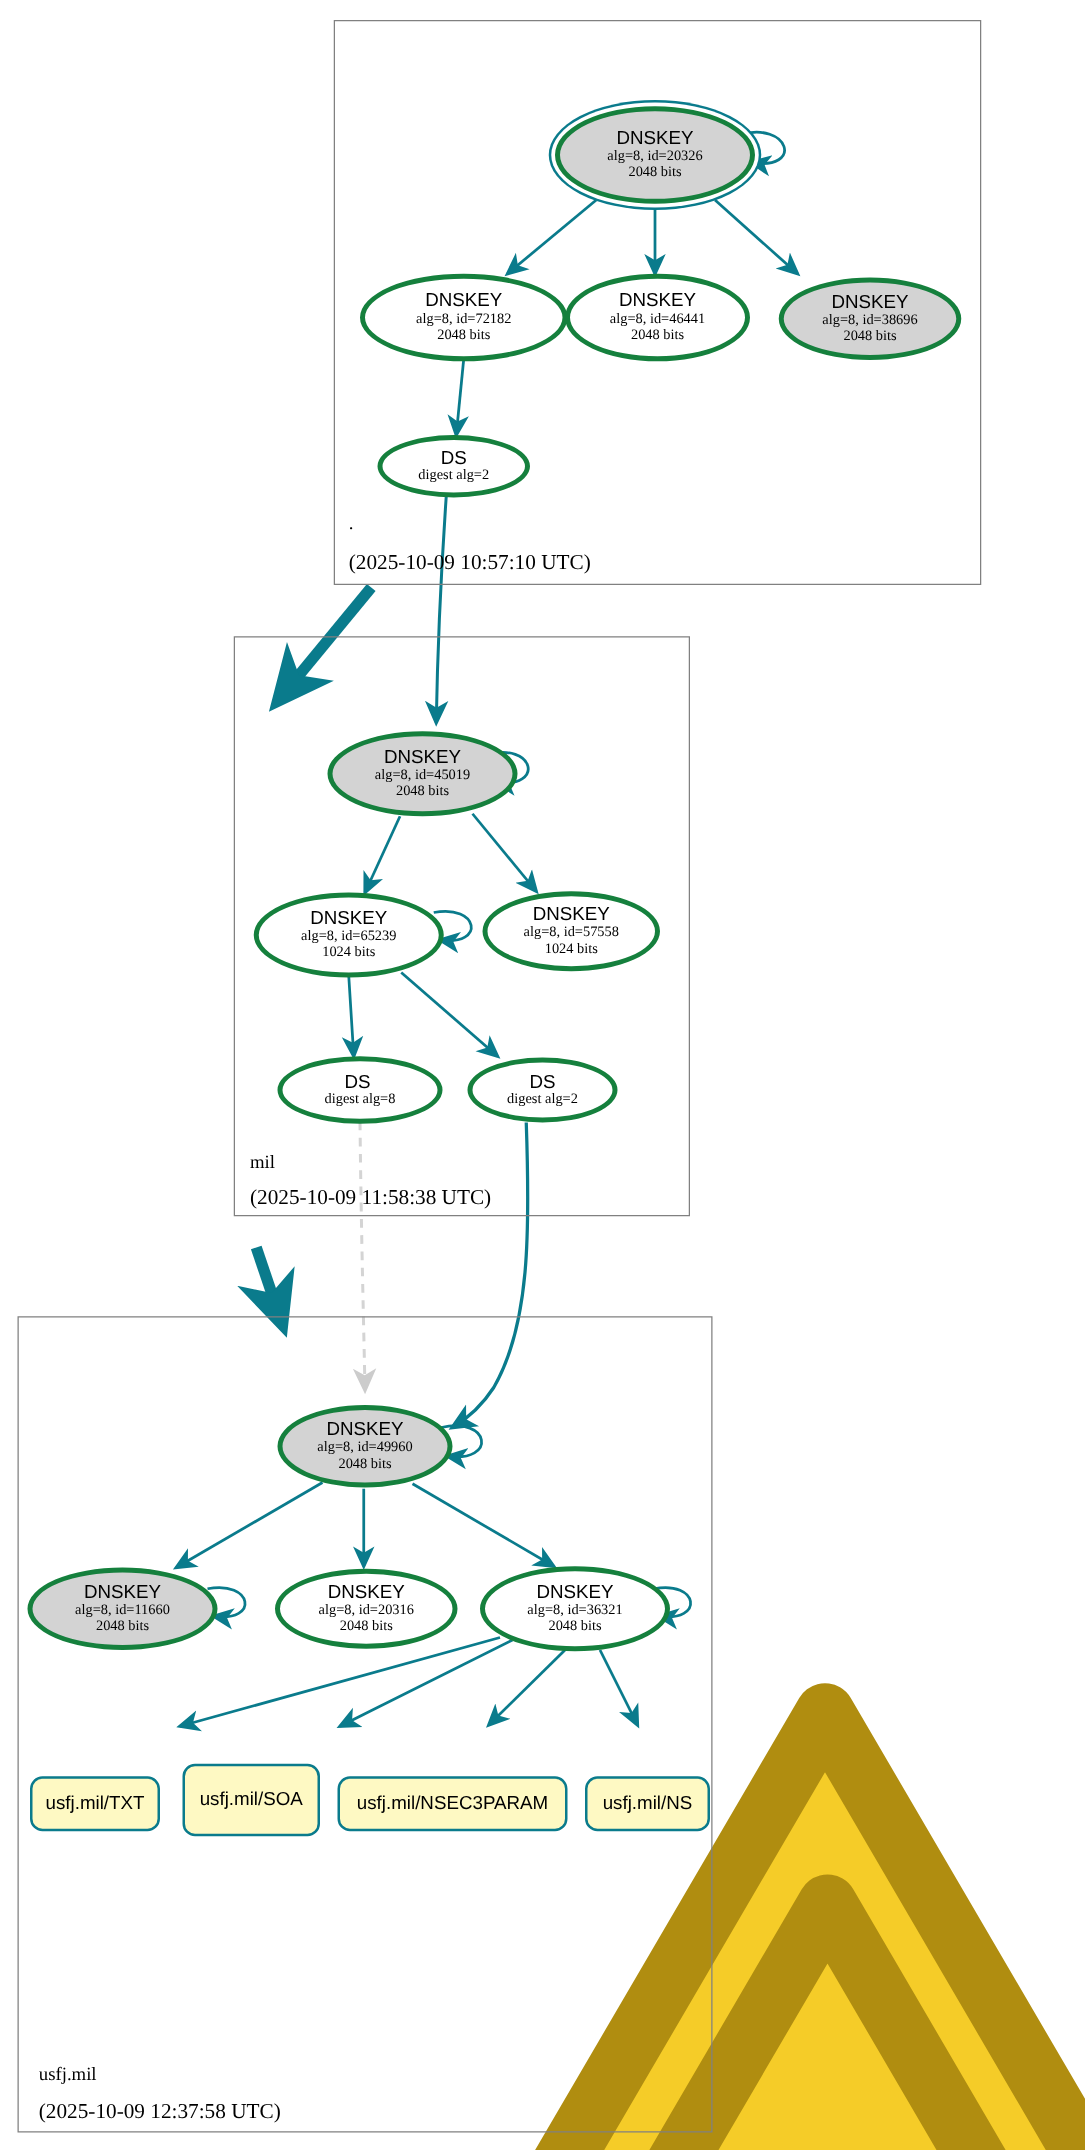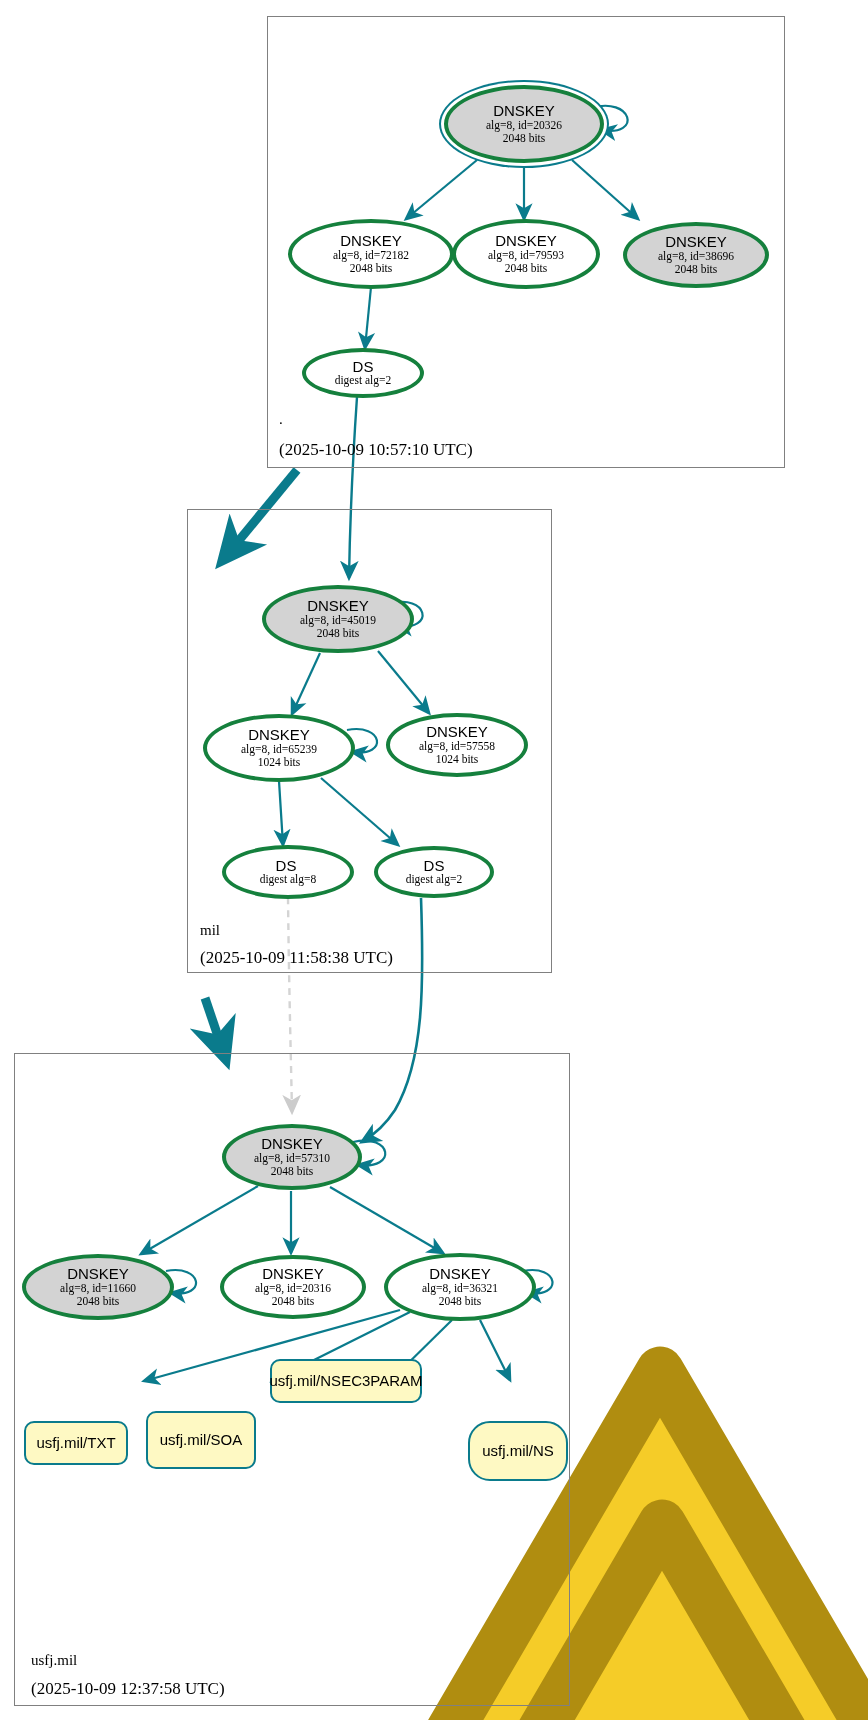--- a/index.html
+++ b/index.html
@@ -103,21 +103,21 @@
   </div>
 
   <div class="node ellipse" style="left:288px;top:219px;width:166px;height:70px;">
     <div class="t1">DNSKEY</div>
     <div class="t2">alg=8, id=72182</div>
     <div class="t2">2048 bits</div>
   </div>
 
   <div class="node ellipse" style="left:452px;top:219px;width:148px;height:70px;">
     <div class="t1">DNSKEY</div>
-    <div class="t2">alg=8, id=79593</div>
+    <div class="t2">alg=8, id=46441</div>
     <div class="t2">2048 bits</div>
   </div>
 
   <div class="node ellipse filled" style="left:623px;top:222px;width:146px;height:66px;">
     <div class="t1">DNSKEY</div>
     <div class="t2">alg=8, id=38696</div>
     <div class="t2">2048 bits</div>
   </div>
 
   <div class="node ellipse" style="left:302px;top:348px;width:122px;height:50px;">
@@ -173,21 +173,21 @@
         <rect x="9.05" y="12.6" width="1.9" height="2" rx="0.7" fill="#3a3000"></rect>
       </svg>
   </div>
 
   <div class="zone-box" style="left:14px;top:1053px;width:556px;height:653px;"></div>
   <div class="zone-label" style="left:31px;top:1652px;">usfj.mil</div>
   <div class="zone-time" style="left:31px;top:1679px;">(2025-10-09 12:37:58 UTC)</div>
 
   <div class="node ellipse filled" style="left:222px;top:1124px;width:140px;height:66px;">
     <div class="t1">DNSKEY</div>
-    <div class="t2">alg=8, id=57310</div>
+    <div class="t2">alg=8, id=49960</div>
     <div class="t2">2048 bits</div>
   </div>
 
   <div class="node ellipse filled" style="left:22px;top:1254px;width:152px;height:66px;">
     <div class="t1">DNSKEY</div>
     <div class="t2">alg=8, id=11660</div>
     <div class="t2">2048 bits</div>
   </div>
 
   <div class="node ellipse" style="left:220px;top:1255px;width:146px;height:64px;">
@@ -210,21 +210,21 @@
     <div class="t1">usfj.mil/SOA</div>
     <span class="warn">
       <svg width="19" height="17" viewBox="0 0 20 18">
           <path d="M10 1.2 L19 16.6 L1 16.6 Z" fill="#f5cc28" stroke="#b08d10" stroke-width="1.1" stroke-linejoin="round"></path>
           <rect x="9.05" y="6" width="1.9" height="5.5" rx="0.7" fill="#3a3000"></rect>
           <rect x="9.05" y="12.6" width="1.9" height="2" rx="0.7" fill="#3a3000"></rect>
         </svg>
     </span>
   </div>
 
-  <div class="node rrbox" style="left:270px;top:1323px;width:152px;height:44px;">
+  <div class="node rrbox" style="left:270px;top:1385px;width:184px;height:44px;">
     <div class="t1">usfj.mil/NSEC3PARAM</div>
   </div>
 
-  <div class="node rrbox" style="left:468px;top:1385px;width:100px;height:60px;border-radius:22px;">
+  <div class="node rrbox" style="left:468px;top:1385px;width:100px;height:44px;">
     <div class="t1">usfj.mil/NS</div>
   </div>
 
 </div>
 
 </body></html>

